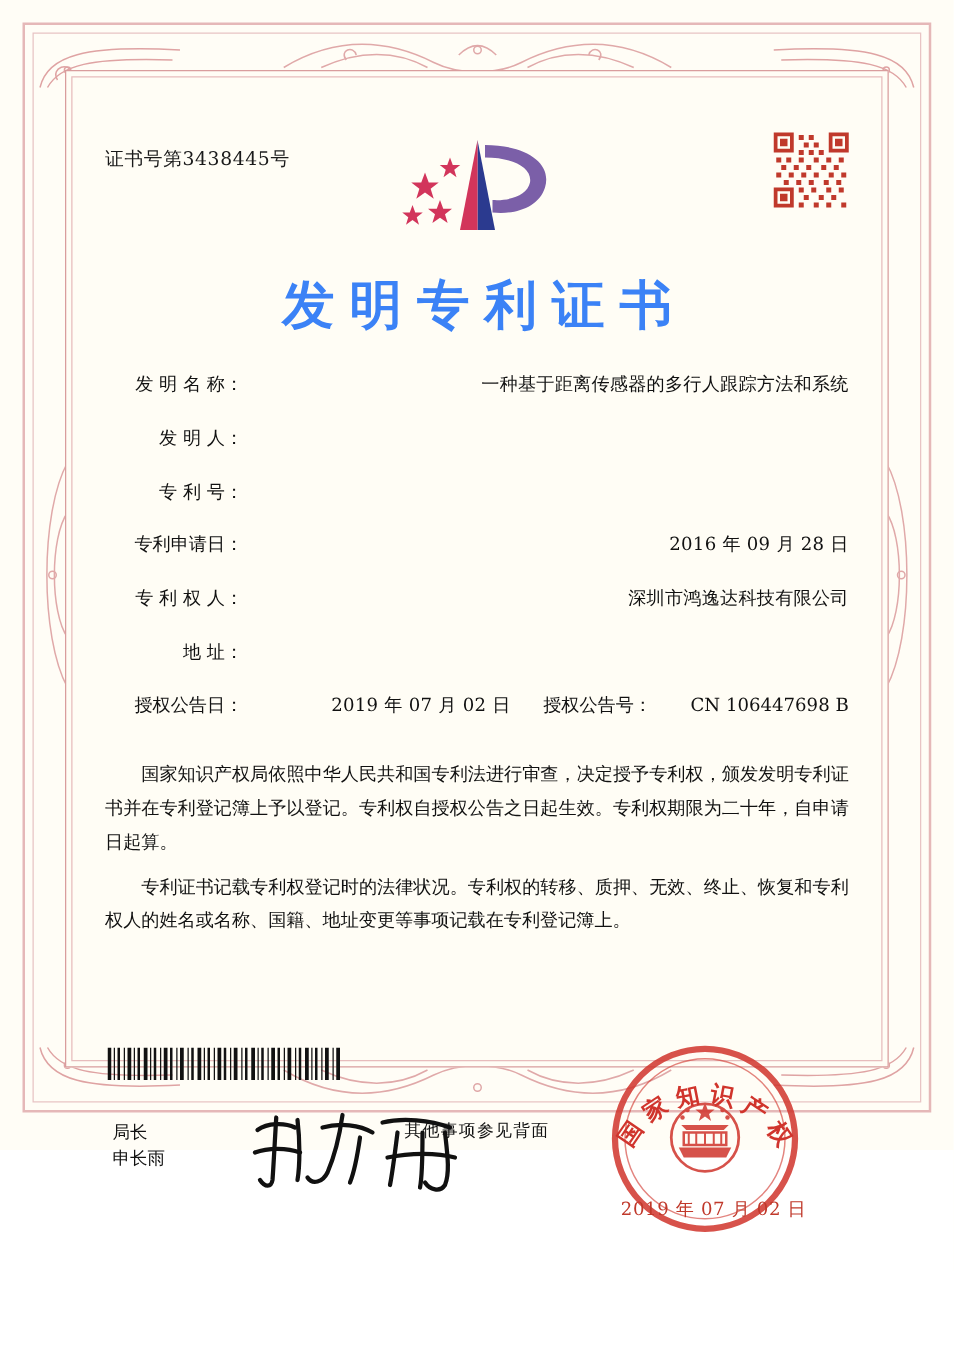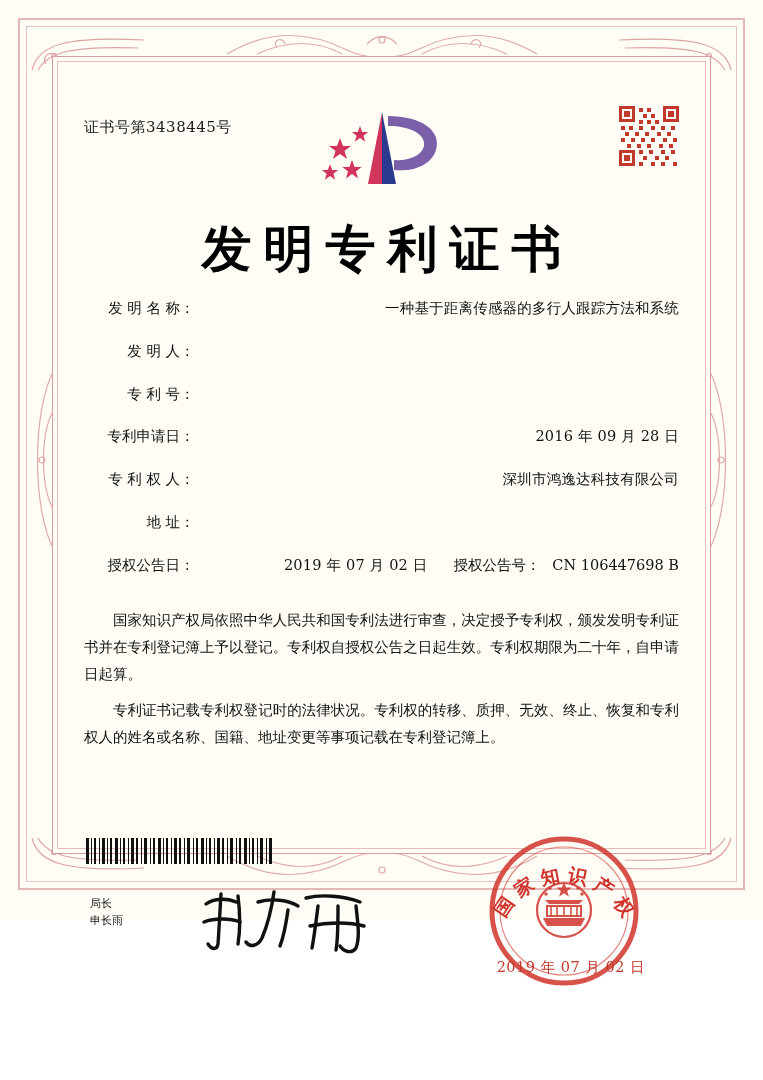--- a/index.html
+++ b/index.html
@@ -126,24 +126,24 @@
     transform: translateX(-50%);
     width: 132px;
     height: 92px;
   }
   .title {
     position: absolute;
     left: 0;
     right: 0;
     top: 140px;
     text-align: center;
-    font-size: 50px;
+    font-size: 42px;
     font-weight: bold;
     letter-spacing: 12px;
-    color: #000000;
+    color: #3b82f6;
     font-family: "DejaVu Serif", serif;
     text-indent: 12px;
   }
   .fields {
     position: absolute;
     left: 14px;
     right: 14px;
     top: 222px;
   }
   .field-row {
@@ -162,21 +162,20 @@
     letter-spacing: 0px;
     white-space: nowrap;
   }
   .field-colon {
     flex: 0 0 auto;
     padding-right: 4px;
   }
   .field-value {
     flex: 1;
     letter-spacing: 0.2px;
-    margin-left: 19px;
   }
   .field-row.dual .field-value {
     flex: 0 0 auto;
     min-width: 210px;
   }
   .field-label2 {
     flex: 0 0 auto;
     padding-left: 26px;
     white-space: nowrap;
   }
@@ -203,21 +202,21 @@
     position: absolute;
     left: 16px;
     top: 762px;
     width: 190px;
     height: 26px;
   }
   .sign-block {
     position: absolute;
     left: 20px;
     top: 820px;
-    font-size: 11px;
+    font-size: 14px;
     line-height: 1.5;
     color: #111;
     font-family: "DejaVu Serif", serif;
   }
   .signature {
     position: absolute;
     left: 118px;
     top: 808px;
     width: 200px;
     height: 74px;
@@ -590,14 +589,15 @@
           <textPath href="#sealArcTop" startOffset="6%">国 家 知 识 产 权 局</textPath>
         </text>
       </svg>
     </div>
 
     <div class="seal-date">2019 年 07 月 02 日</div>
 
 
   </div>
 
+  <div class="footer-note">其他事项参见背面</div>
 
 </div>
 
 </body></html>

